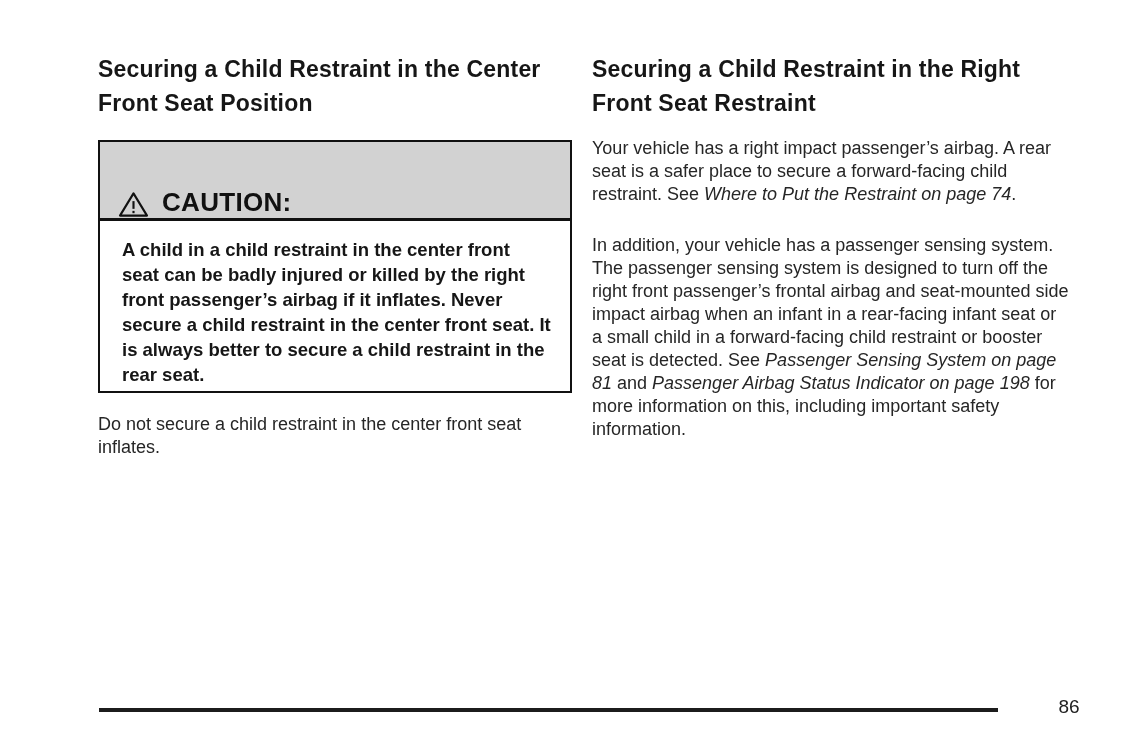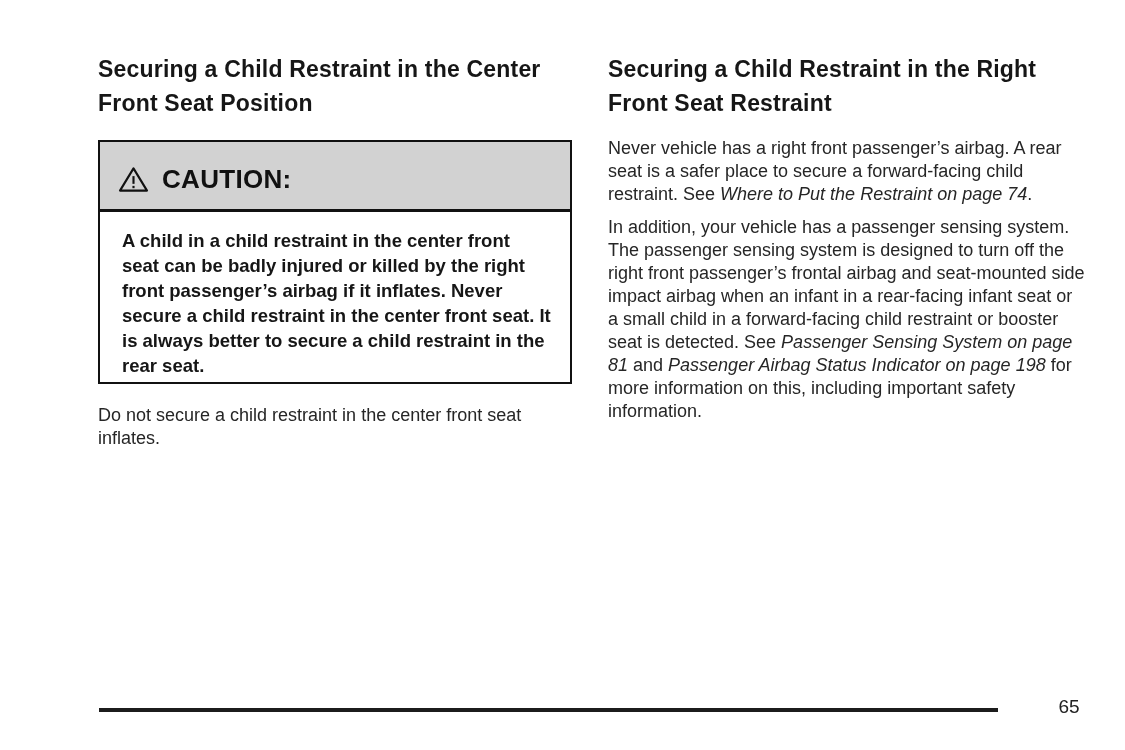--- a/index.html
+++ b/index.html
@@ -9,43 +9,43 @@
     height: 750px;
     background: #ffffff;
     font-family: "Liberation Sans", sans-serif;
     overflow: hidden;
   }
   .columns {
     position: absolute;
     left: 98px;
     top: 52px;
     display: flex;
-    gap: 36px;
+    gap: 20px;
   }
   .col-left  { width: 474px; }
   .col-right { width: 478px; }
   h1.section-heading {
     margin: 0;
     font-size: 23px;
     line-height: 34px;
     font-weight: 700;
     color: #161616;
     letter-spacing: 0.2px;
   }
   .caution-box {
     margin-top: 20px;
     border: 2px solid #111111;
   }
   .caution-header {
     background: #d2d2d2;
     border-bottom: 3px solid #111111;
     height: 60px;
     display: flex;
-    align-items: center;
-    padding: 7px 10px 0 18px;
+    align-items: flex-end;
+    padding: 16px 10px 0 18px;
     gap: 13px;
   }
   .warn-icon { display: inline-flex; }
   .warn-icon svg { display: block; }
   .caution-title {
     font-weight: 700;
     font-size: 26px;
     color: #111111;
     letter-spacing: 0.3px;
   }
@@ -57,21 +57,21 @@
     color: #161616;
   }
   .body-text {
     margin: 0;
     font-size: 18px;
     line-height: 23px;
     color: #262626;
   }
   .col-left .body-text { margin-top: 20px; }
   .col-right .body-text { margin-top: 17px; }
-  .col-right .body-text + .body-text { margin-top: 10px; }
+  .col-right .body-text + .body-text { margin-top: 28px; }
   em { font-style: italic; }
   .footer-rule {
     position: absolute;
     left: 99px;
     top: 708px;
     width: 899px;
     height: 4px;
     background: #1c1c1c;
   }
   .page-number {
@@ -106,22 +106,22 @@
         </div>
         <div class="caution-body">A child in a child restraint in the center front seat can be badly injured or killed by the right front passenger’s airbag if it inflates. Never secure a child restraint in the center front seat. It is always better to secure a child restraint in the rear seat.</div>
       </div>
 
       <p class="body-text">Do not secure a child restraint in the center front seat inflates.</p>
     </section>
 
     <section class="col-right">
       <h1 class="section-heading">Securing a Child Restraint in the Right Front Seat Restraint</h1>
 
-      <p class="body-text"><span>Never vehicle has a right front passenger’s airbag. A rear seat is a safer place to secure a forward-facing child restraint. See </span><em>Where to Put the Restraint on page 74</em><span>.</span></p>
+      <p class="body-text"><span>Your vehicle has a right impact passenger’s airbag. A rear seat is a safer place to secure a forward-facing child restraint. See </span><em>Where to Put the Restraint on page 74</em><span>.</span></p>
 
       <p class="body-text"><span>In addition, your vehicle has a passenger sensing system. The passenger sensing system is designed to turn off the right front passenger’s frontal airbag and seat-mounted side impact airbag when an infant in a rear-facing infant seat or a small child in a forward-facing child restraint or booster seat is detected. See </span><em>Passenger Sensing System on page 81</em><span> and </span><em>Passenger Airbag Status Indicator on page 198</em><span> for more information on this, including important safety information.</span></p>
     </section>
 
   </div>
 
   <div class="footer-rule"></div>
-  <div class="page-number">65</div>
+  <div class="page-number">86</div>
 </div>
 
 </body></html>

